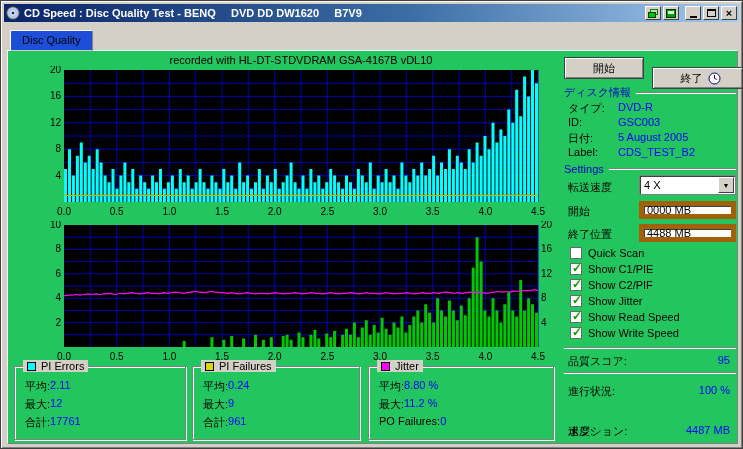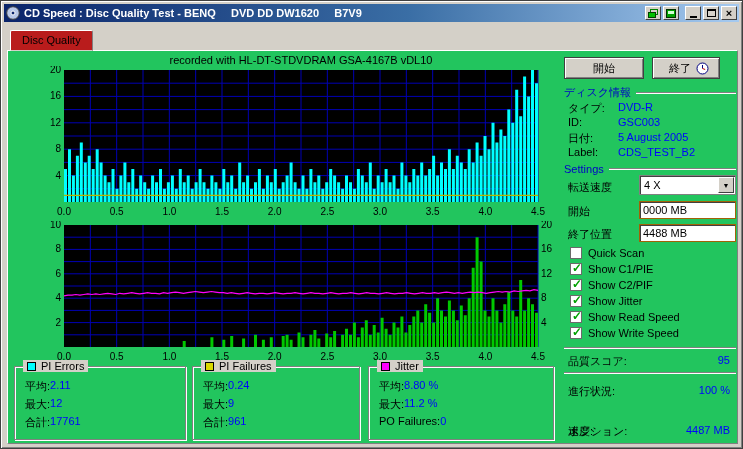--- a/index.html
+++ b/index.html
@@ -12,21 +12,21 @@
   .title-text{color:#fff;font-weight:bold;font-size:11px;white-space:pre;flex:1;margin-left:4px;overflow:hidden;}
   .tb-buttons{display:flex;gap:2px;align-items:center;}
   .tb-btn{width:16px;height:14px;background:#d4d0c8;border:1px solid;border-color:#ffffff #404040 #404040 #ffffff;
     display:flex;align-items:center;justify-content:center;padding:0;cursor:default;}
   .tb-btn.gap{margin-left:4px;}
   .glyph-min{width:7px;height:2px;background:#000;margin-top:7px;}
   .glyph-max{width:9px;height:8px;border:1px solid #000;border-top-width:2px;}
   .glyph-x{font-size:11px;font-weight:bold;line-height:10px;color:#000;}
   
   .tab{position:absolute;left:9px;top:29px;height:21px;z-index:2;padding:3px 11px 0 11px;font-size:11px;
-    background:#b91c1c;border:1px solid;border-color:#ffffff #808080 #d4d0c8 #ffffff;border-radius:2px 2px 0 0;}
+    background:#1d4ed8;border:1px solid;border-color:#ffffff #808080 #d4d0c8 #ffffff;border-radius:2px 2px 0 0;}
   .tabpanel{position:absolute;left:6px;top:49px;width:731px;height:394px;background:#22c55e;
     border:1px solid;border-color:#ffffff #808080 #808080 #ffffff;}
   
   .recorded{position:absolute;left:56px;top:3px;width:474px;text-align:center;font-size:11px;color:#000;}
   .chart{position:absolute;left:30px;}
   #chart-top{top:15px;}
   #chart-bottom{top:170px;}
   svg text{font-family:"Liberation Sans",sans-serif;}
   
   .groupbox{position:absolute;top:315px;height:74px;border:1px solid #808080;
@@ -38,21 +38,21 @@
   
   .rpanel{position:absolute;left:554px;top:4px;width:176px;height:388px;font-size:11px;}
   .btn{position:absolute;height:22px;background:#d4d0c8;border:1px solid #404040;
     box-shadow:inset 1px 1px 0 #ffffff,inset -1px -1px 0 #808080;font-size:11px;font-family:inherit;
     display:flex;align-items:center;justify-content:center;gap:5px;cursor:default;}
   .sec{position:absolute;left:2px;right:2px;display:flex;align-items:center;color:#0000c8;}
   .sec .line{flex:1;height:2px;margin-left:5px;border-top:1px solid #808080;border-bottom:1px solid #ffffff;}
   .irow{position:absolute;left:6px;right:2px;height:13px;}
   .irow .val{position:absolute;left:50px;color:#0000ff;}
   .setlabel{position:absolute;left:6px;}
-  .tinput{position:absolute;right:2px;width:97px;height:18px;background:#fff;border:1px solid #a16207;
+  .tinput{position:absolute;right:2px;width:97px;height:18px;background:#fff;border:5px solid #a16207;
     box-shadow:inset 1px 1px 0 #404040;font-size:11px;font-family:inherit;color:#000;padding:1px 3px;}
   .combo{position:absolute;right:2px;top:120px;width:97px;height:20px;background:#fff;border:1px solid #808080;
     box-shadow:inset 1px 1px 0 #404040;}
   .combo .cval{position:absolute;left:4px;top:3px;}
   .combo .cbtn{position:absolute;right:1px;top:1px;bottom:1px;width:16px;background:#d4d0c8;
     border:1px solid;border-color:#ffffff #404040 #404040 #ffffff;font-size:7px;display:flex;align-items:center;justify-content:center;}
   .cbrow{position:absolute;left:8px;display:flex;align-items:center;gap:6px;height:14px;}
   .checkbox{width:12px;height:12px;background:#fff;border:1px solid #6a6a6a;position:relative;flex:0 0 auto;}
   .checkbox.checked::after{content:"\2713";position:absolute;left:1px;top:-3px;font-size:12px;font-weight:bold;color:#00a000;}
   .etch{position:absolute;left:2px;right:2px;height:2px;border-top:1px solid #808080;border-bottom:1px solid #ffffff;}
@@ -258,21 +258,21 @@
           <span>PO Failures:</span>
           <span class="stat-value">0</span>
         </div>
     </div>
 
     <div class="rpanel">
 
       <button class="btn" style="left:2px;top:2px;width:80px;">
         <span>開始</span>
       </button>
-      <button class="btn" style="left:90px;top:2px;width:68px;padding-left:12px;">
+      <button class="btn" style="left:90px;top:12px;width:91px;padding-left:12px;">
         <span>終了</span>
         <svg width="13" height="13">
           <circle cx="6.5" cy="6.5" r="5.5" fill="#ffffff" stroke="#000080"></circle>
           <line x1="6.5" y1="6.5" x2="6.5" y2="3" stroke="#000080"></line>
           <line x1="6.5" y1="6.5" x2="9.2" y2="7.5" stroke="#c00000"></line>
         </svg>
       </button>
 
       <div class="sec" style="top:30px;">
         <span>ディスク情報</span>

